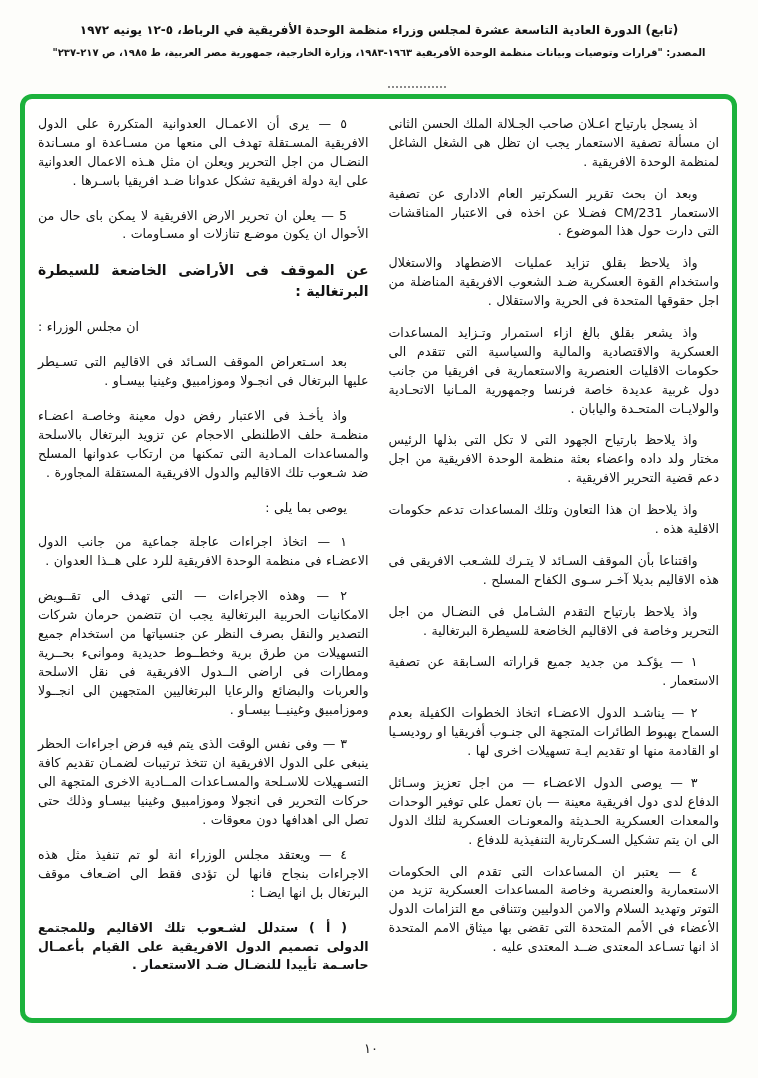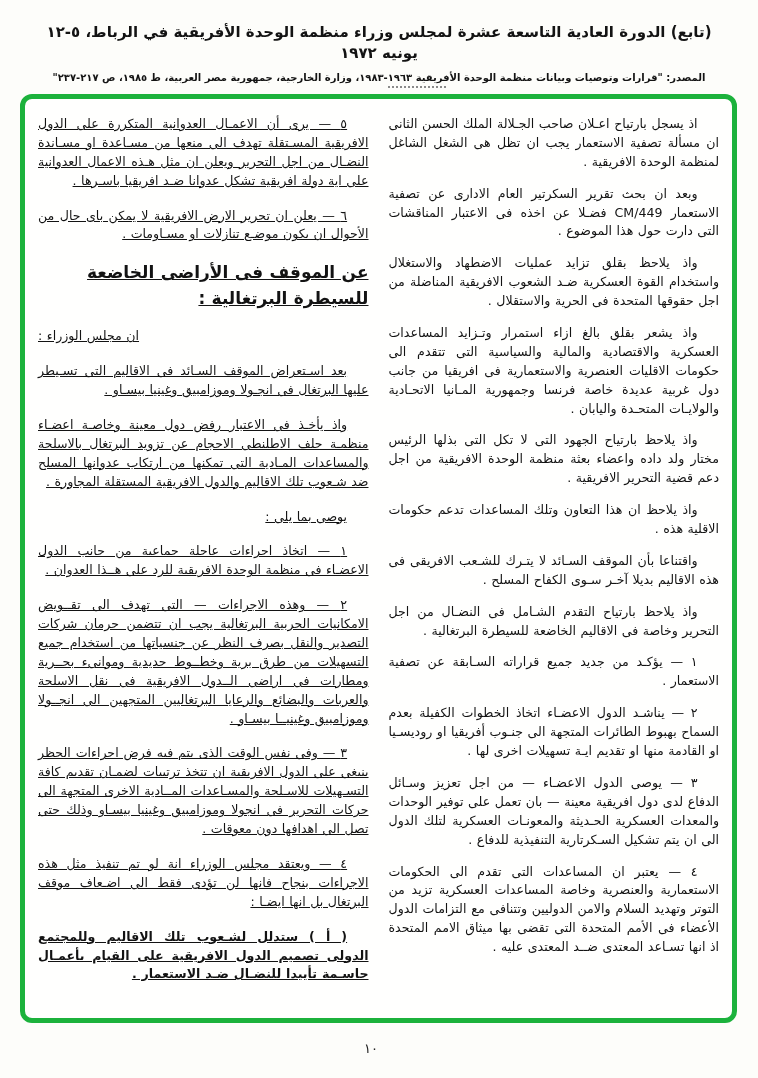--- a/index.html
+++ b/index.html
@@ -13,21 +13,21 @@
     position: relative;
     font-family: "DejaVu Sans", sans-serif;
     color: #131313;
     overflow: hidden;
   }
   .page-header {
     text-align: center;
     padding-top: 22px;
   }
   .doc-title {
-    font-size: 15px;
+    font-size: 12px;
     font-weight: bold;
     margin: 0 30px;
     line-height: 1.4;
   }
   .doc-source {
     font-size: 10px;
     font-weight: bold;
     margin: 7px 24px 0;
     line-height: 1.4;
   }
@@ -64,27 +64,25 @@
   .para {
     font-size: 12.6px;
     line-height: 1.5;
     text-align: justify;
     text-indent: 1.7em;
     margin: 0 0 13px 0;
     word-spacing: 0.5px;
   }
   .left-col .para {
     margin-bottom: 16px;
-    text-decoration: underline;
   }
   .section-heading {
     font-weight: bold;
     text-indent: 0;
-    font-size: 17px;
-    text-align: right;
+    font-size: 14px;
     margin-bottom: 10px;
   }
   .no-indent {
     text-indent: 0;
     text-align: left;
   }
   .bold-para {
     font-weight: bold;
   }
   .page-number {
@@ -105,36 +103,36 @@
   <div class="doc-source">المصدر: "قرارات وتوصيات وبيانات منظمة الوحدة الأفريقية ١٩٦٣-١٩٨٣، وزارة الخارجية، جمهورية مصر العربية، ط ١٩٨٥، ص ٢١٧-٢٣٧"</div>
 </header>
 
 <div class="scan-artifact"></div>
 
 <main class="green-box" style="border-color: rgb(28, 178, 60);">
   <div class="columns">
 
     <section class="col right-col">
       <p class="para">اذ يسجل بارتياح اعـلان صاحب الجـلالة الملك الحسن الثانى ان مسألة تصفية الاستعمار يجب ان تظل هى الشغل الشاغل لمنظمة الوحدة الافريقية .</p>
-      <p class="para">وبعد ان بحث تقرير السكرتير العام الادارى عن تصفية الاستعمار CM/449 فضـلا عن اخذه فى الاعتبار المناقشات التى دارت حول هذا الموضوع .</p>
+      <p class="para">وبعد ان بحث تقرير السكرتير العام الادارى عن تصفية الاستعمار CM/231 فضـلا عن اخذه فى الاعتبار المناقشات التى دارت حول هذا الموضوع .</p>
       <p class="para">واذ يلاحظ بقلق تزايد عمليات الاضطهاد والاستغلال واستخدام القوة العسكرية ضـد الشعوب الافريقية المناضلة من اجل حقوقها المتحدة فى الحرية والاستقلال .</p>
       <p class="para">واذ يشعر بقلق بالغ ازاء استمرار وتـزايد المساعدات العسكرية والاقتصادية والمالية والسياسية التى تتقدم الى حكومات الاقليات العنصرية والاستعمارية فى افريقيا من جانب دول غربية عديدة خاصة فرنسا وجمهورية المـانيا الاتحـادية والولايـات المتحـدة واليابان .</p>
       <p class="para">واذ يلاحظ بارتياح الجهود التى لا تكل التى بذلها الرئيس مختار ولد داده واعضاء بعثة منظمة الوحدة الافريقية من اجل دعم قضية التحرير الافريقية .</p>
       <p class="para">واذ يلاحظ ان هذا التعاون وتلك المساعدات تدعم حكومات الاقلية هذه .</p>
       <p class="para">واقتناعا بأن الموقف السـائد لا يتـرك للشـعب الافريقى فى هذه الاقاليم بديلا آخـر سـوى الكفاح المسلح .</p>
       <p class="para">واذ يلاحظ بارتياح التقدم الشـامل فى النضـال من اجل التحرير وخاصة فى الاقاليم الخاضعة للسيطرة البرتغالية .</p>
       <p class="para">١ — يؤكـد من جديد جميع قراراته السـابقة عن تصفية الاستعمار .</p>
       <p class="para">٢ — يناشـد الدول الاعضـاء اتخاذ الخطوات الكفيلة بعدم السماح بهبوط الطائرات المتجهة الى جنـوب أفريقيا او روديسـيا او القادمة منها او تقديم ايـة تسهيلات اخرى لها .</p>
       <p class="para">٣ — يوصى الدول الاعضـاء — من اجل تعزيز وسـائل الدفاع لدى دول افريقية معينة — بان تعمل على توفير الوحدات والمعدات العسكرية الحـديثة والمعونـات العسكرية لتلك الدول الى ان يتم تشكيل السـكرتارية التنفيذية للدفاع .</p>
       <p class="para">٤ — يعتبر ان المساعدات التى تقدم الى الحكومات الاستعمارية والعنصرية وخاصة المساعدات العسكرية تزيد من التوتر وتهديد السلام والامن الدوليين وتتنافى مع التزامات الدول الأعضاء فى الأمم المتحدة التى تقضى بها ميثاق الامم المتحدة اذ انها تسـاعد المعتدى ضــد المعتدى عليه .</p>
     </section>
 
     <section class="col left-col">
       <p class="para">٥ — يرى أن الاعمـال العدوانية المتكررة على الدول الافريقية المسـتقلة تهدف الى منعها من مسـاعدة او مسـاندة النضـال من اجل التحرير ويعلن ان مثل هـذه الاعمال العدوانية على اية دولة افريقية تشكل عدوانا ضـد افريقيا باسـرها .</p>
-      <p class="para">٦ — يعلن ان تحرير الارض الافريقية لا يمكن باى حال من الأحوال ان يكون موضـع تنازلات او مسـاومات .</p>
+      <p class="para">5 — يعلن ان تحرير الارض الافريقية لا يمكن باى حال من الأحوال ان يكون موضـع تنازلات او مسـاومات .</p>
       <p class="para section-heading">عن الموقف فى الأراضى الخاضعة للسيطرة البرتغالية :</p>
       <p class="para no-indent">ان مجلس الوزراء :</p>
       <p class="para">بعد اسـتعراض الموقف السـائد فى الاقاليم التى تسـيطر عليها البرتغال فى انجـولا وموزامبيق وغينيا بيسـاو .</p>
       <p class="para">واذ يأخـذ فى الاعتبار رفض دول معينة وخاصـة اعضـاء منظمـة حلف الاطلنطى الاحجام عن تزويد البرتغال بالاسلحة والمساعدات المـادية التى تمكنها من ارتكاب عدوانها المسلح ضد شـعوب تلك الاقاليم والدول الافريقية المستقلة المجاورة .</p>
       <p class="para">يوصى بما يلى :</p>
       <p class="para">١ — اتخاذ اجراءات عاجلة جماعية من جانب الدول الاعضـاء فى منظمة الوحدة الافريقية للرد على هــذا العدوان .</p>
       <p class="para">٢ — وهذه الاجراءات — التى تهدف الى تقــويض الامكانيات الحربية البرتغالية يجب ان تتضمن حرمان شركات التصدير والنقل بصرف النظر عن جنسياتها من استخدام جميع التسهيلات من طرق برية وخطــوط حديدية وموانىء بحــرية ومطارات فى اراضى الــدول الافريقية فى نقل الاسلحة والعربات والبضائع والرعايا البرتغاليين المتجهين الى انجــولا وموزامبيق وغينيــا بيسـاو .</p>
       <p class="para">٣ — وفى نفس الوقت الذى يتم فيه فرض اجراءات الحظر ينبغى على الدول الافريقية ان تتخذ ترتيبات لضمـان تقديم كافة التسـهيلات للاسـلحة والمسـاعدات المــادية الاخرى المتجهة الى حركات التحرير فى انجولا وموزامبيق وغينيا بيسـاو وذلك حتى تصل الى اهدافها دون معوقات .</p>
       <p class="para">٤ — ويعتقد مجلس الوزراء انة لو تم تنفيذ مثل هذه الاجراءات بنجاح فانها لن تؤدى فقط الى اضـعاف موقف البرتغال بل انها ايضـا :</p>
       <p class="para bold-para">( أ ) ستدلل لشـعوب تلك الاقاليم وللمجتمع الدولى تصميم الدول الافريقية على القيام بأعمـال حاسـمة تأييدا للنضـال ضـد الاستعمار .</p>

